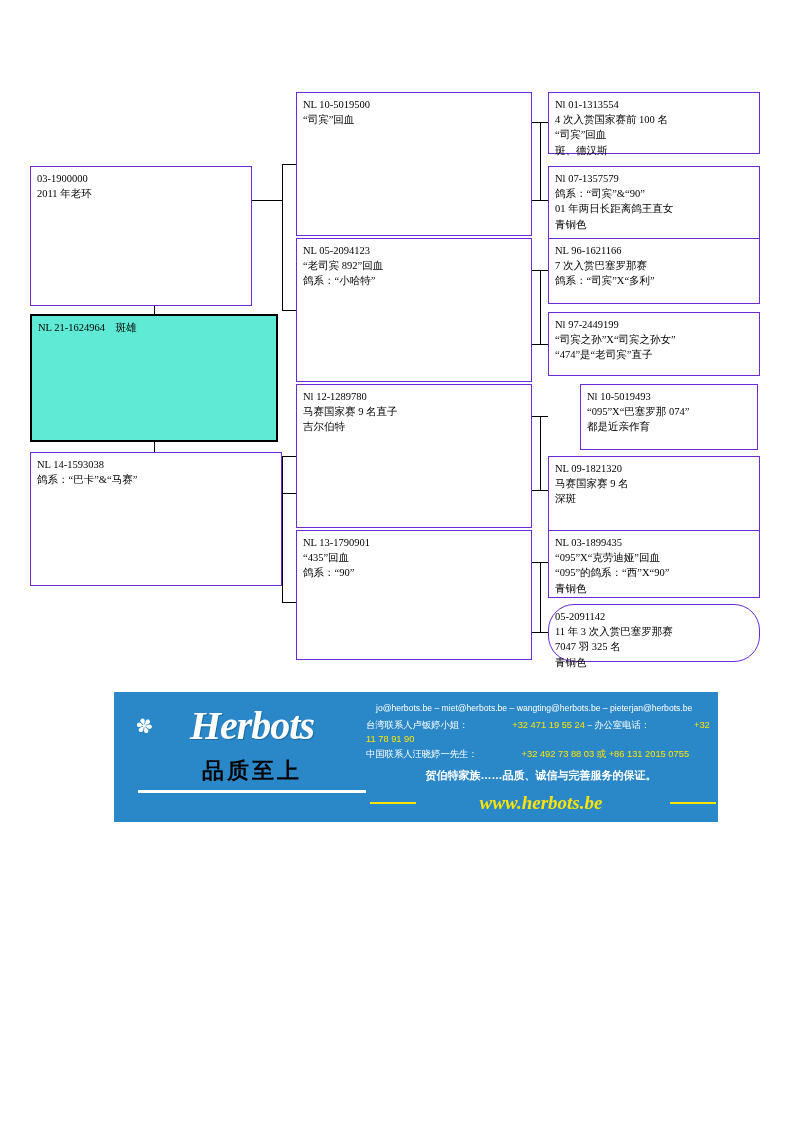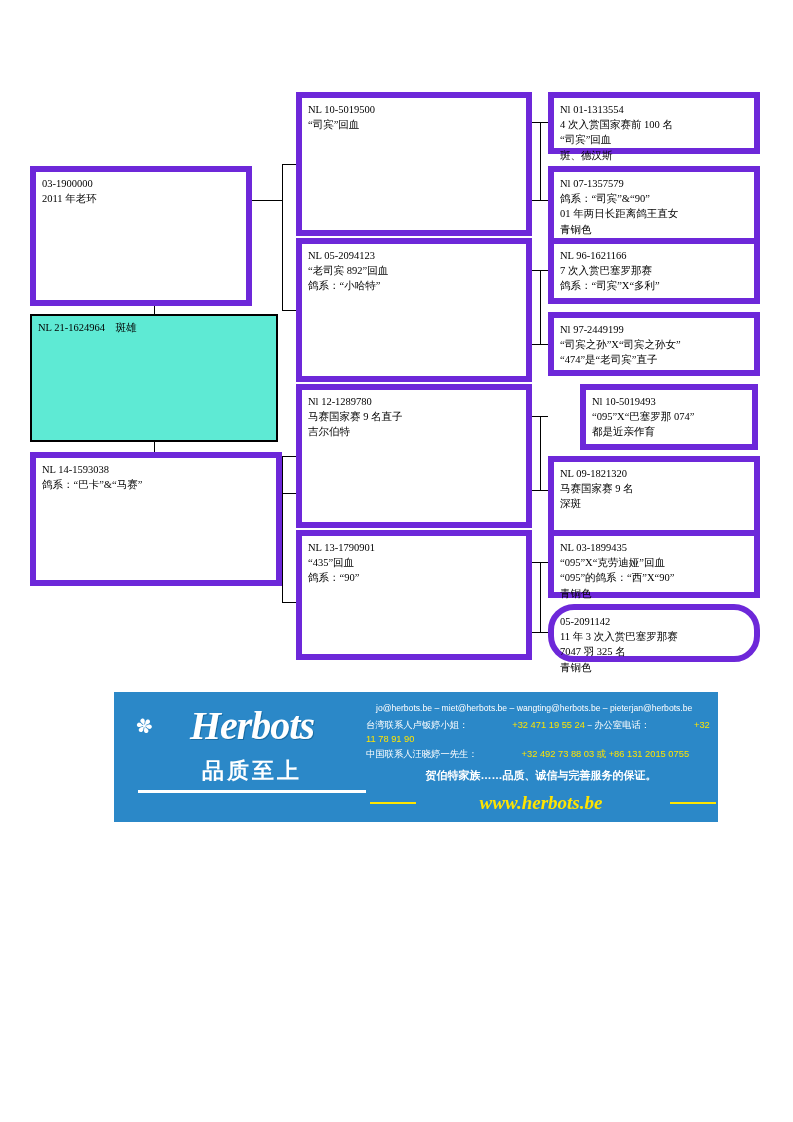--- a/index.html
+++ b/index.html
@@ -18,21 +18,21 @@
     position: absolute;
     left: 0; top: 0;
     width: 793px;
     height: 1122px;
   }
 
   
   .box {
     position: absolute;
     box-sizing: border-box;
-    border: 6px solid #6d28d9;
+    border: 1px solid #6d28d9;
     background: #ffffff;
     font-size: 10.5px;
     line-height: 1.45;
     color: #000;
     padding: 4px 5px 3px 6px;
     white-space: pre-line;
     font-family: "Liberation Serif", serif;
   }
   .box.shaded {
     background: #5eead4;
@@ -86,21 +86,21 @@
     top: 8px;
     font-size: 20px;
     transform: rotate(-20deg);
     color: #ffffff;
   }
   #banner .logo .slogan {
     margin-top: 10px;
     font-family: Liberation Serif, serif;
     font-weight: bold;
     font-size: 22px;
-    color: #ffffff;
+    color: #000000;
     letter-spacing: 3px;
   }
   #banner .logo .rule {
     width: 228px;
     height: 3px;
     background: #ffffff;
     margin: 4px auto 0 auto;
   }
   #banner .emails {
     position: absolute;

